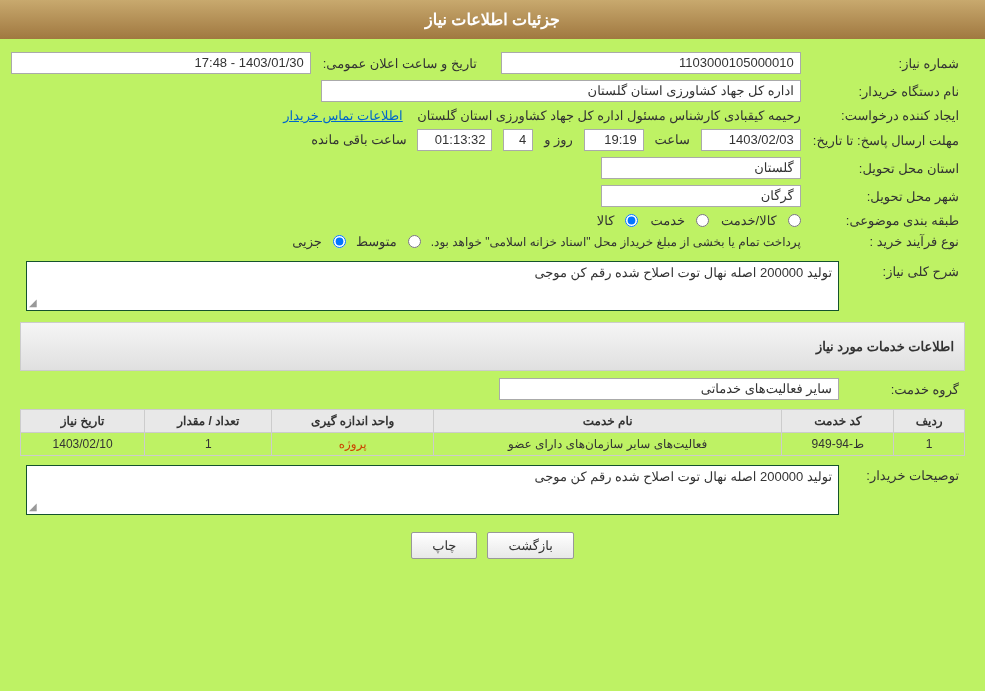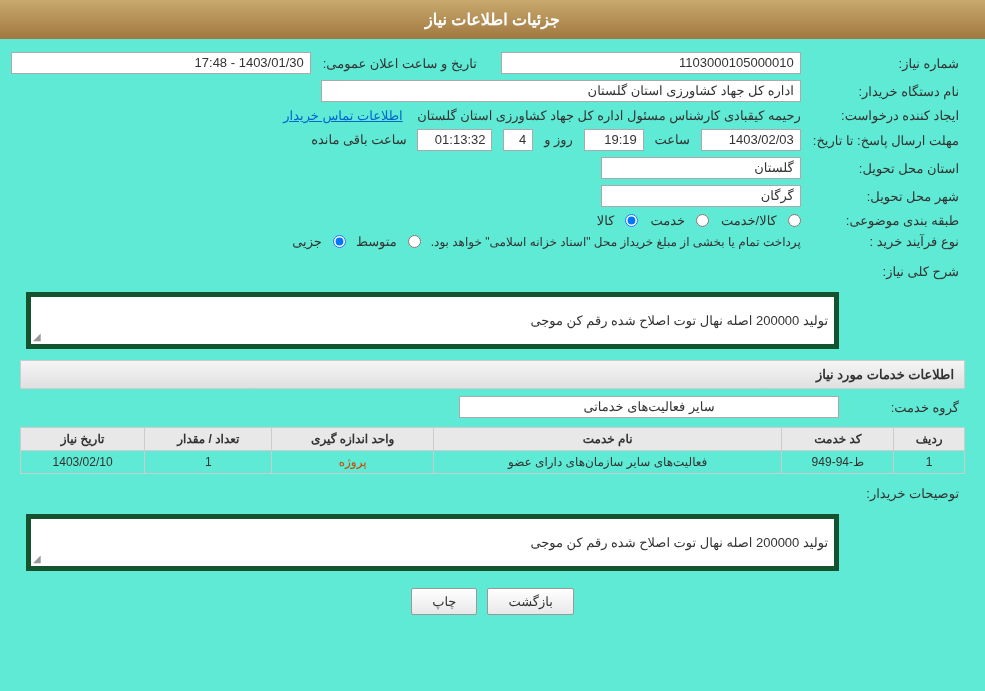--- a/index.html
+++ b/index.html
@@ -6,21 +6,21 @@
     body {
       font-family: Tahoma, Arial, sans-serif;
       font-size: 13px;
       background: #f0f0f0;
       direction: rtl;
       color: #333;
     }
     .page-wrapper {
       width: 985px;
       min-height: 691px;
-      background: #5eead4;
+      background: #bef264;
       margin: 0 auto;
     }
     .header-bar {
       background: linear-gradient(to bottom, #c8a96e, #a07840);
       color: #fff;
       text-align: center;
       padding: 10px 0;
       font-size: 16px;
       font-weight: bold;
     }
@@ -63,28 +63,27 @@
       display: flex;
       gap: 12px;
       align-items: center;
     }
     .radio-option {
       display: flex;
       align-items: center;
       gap: 11px;
     }
     .description-box {
-      border: 5px solid #14532d;
+      border: 1px solid #14532d;
       background: #fff;
       min-height: 50px;
-      padding: 16px 6px;
+      padding: 3px 6px;
       width: 100%;
       text-align: right;
       position: relative;
-      margin-top: 31px;
     }
     .resize-indicator {
       position: absolute;
       bottom: 2px;
       left: 2px;
       font-size: 10px;
       color: #999;
     }
     .data-table {
       width: 100%;
@@ -126,21 +125,21 @@
       background: linear-gradient(to bottom, #fff, #e8e8e8);
       color: #333;
     }
     .btn-back {
       background: linear-gradient(to bottom, #fff, #e8e8e8);
       color: #333;
     }
     .section-header {
       background: linear-gradient(to bottom, #f5f5f5, #e0e0e0);
       border: 1px solid #ccc;
-      padding: 6px 10px;
+      padding: 16px 10px;
       font-weight: bold;
       margin: 8px 0 4px 0;
     }
   </style>
 </head>
 <body>
 
 <div class="page-wrapper">
 
   <div class="header-bar">
@@ -258,21 +257,21 @@
     </tbody>
       </table>
 
     <div class="section-header">اطلاعات خدمات مورد نیاز</div>
 
     <table class="form-table">
       <tbody>
           <tr>
         <td class="label-cell">گروه خدمت:</td>
         <td>
-          <div class="value-box" style="width:380px;text-align:center;">سایر فعالیت‌های خدماتی</div>
+          <div class="value-box" style="width:340px;">سایر فعالیت‌های خدماتی</div>
         </td>
       </tr>
     </tbody>
       </table>
 
     <table class="data-table">
       <thead>
         <tr>
           <th>ردیف</th>
           <th>کد خدمت</th>

